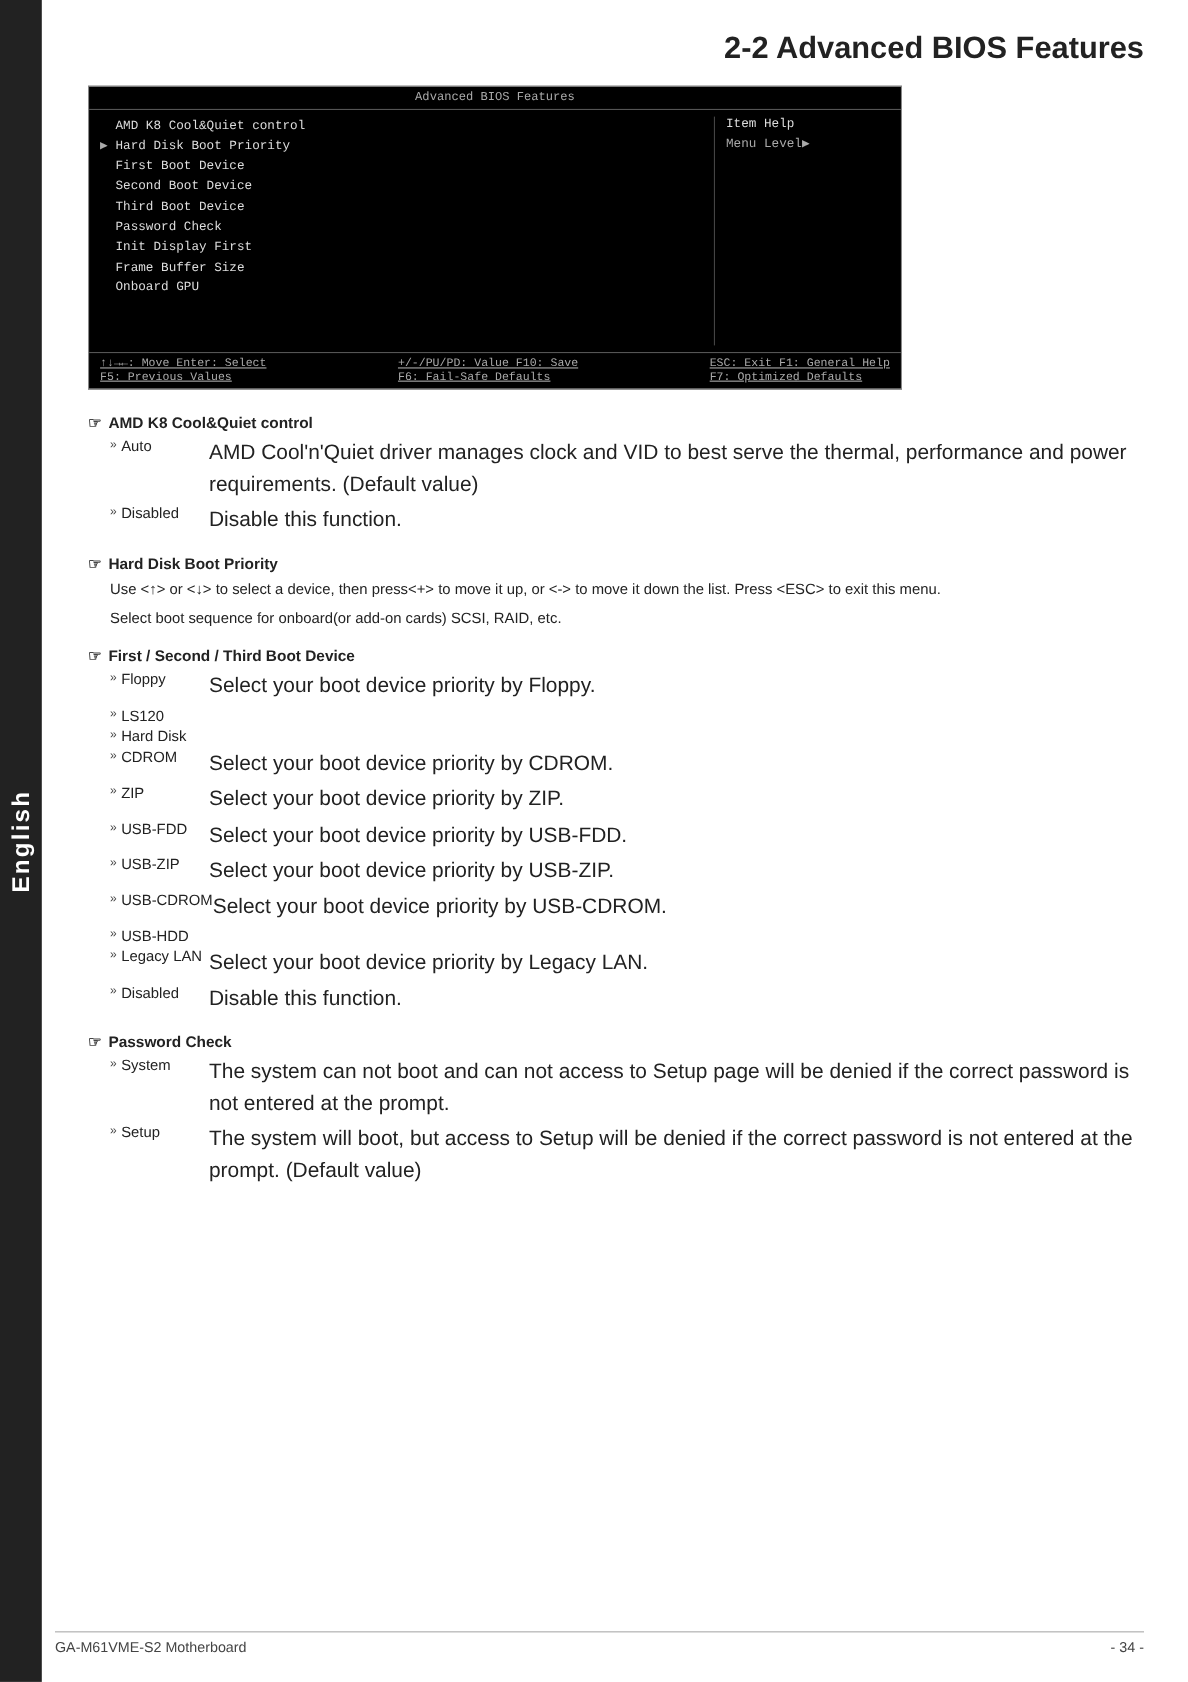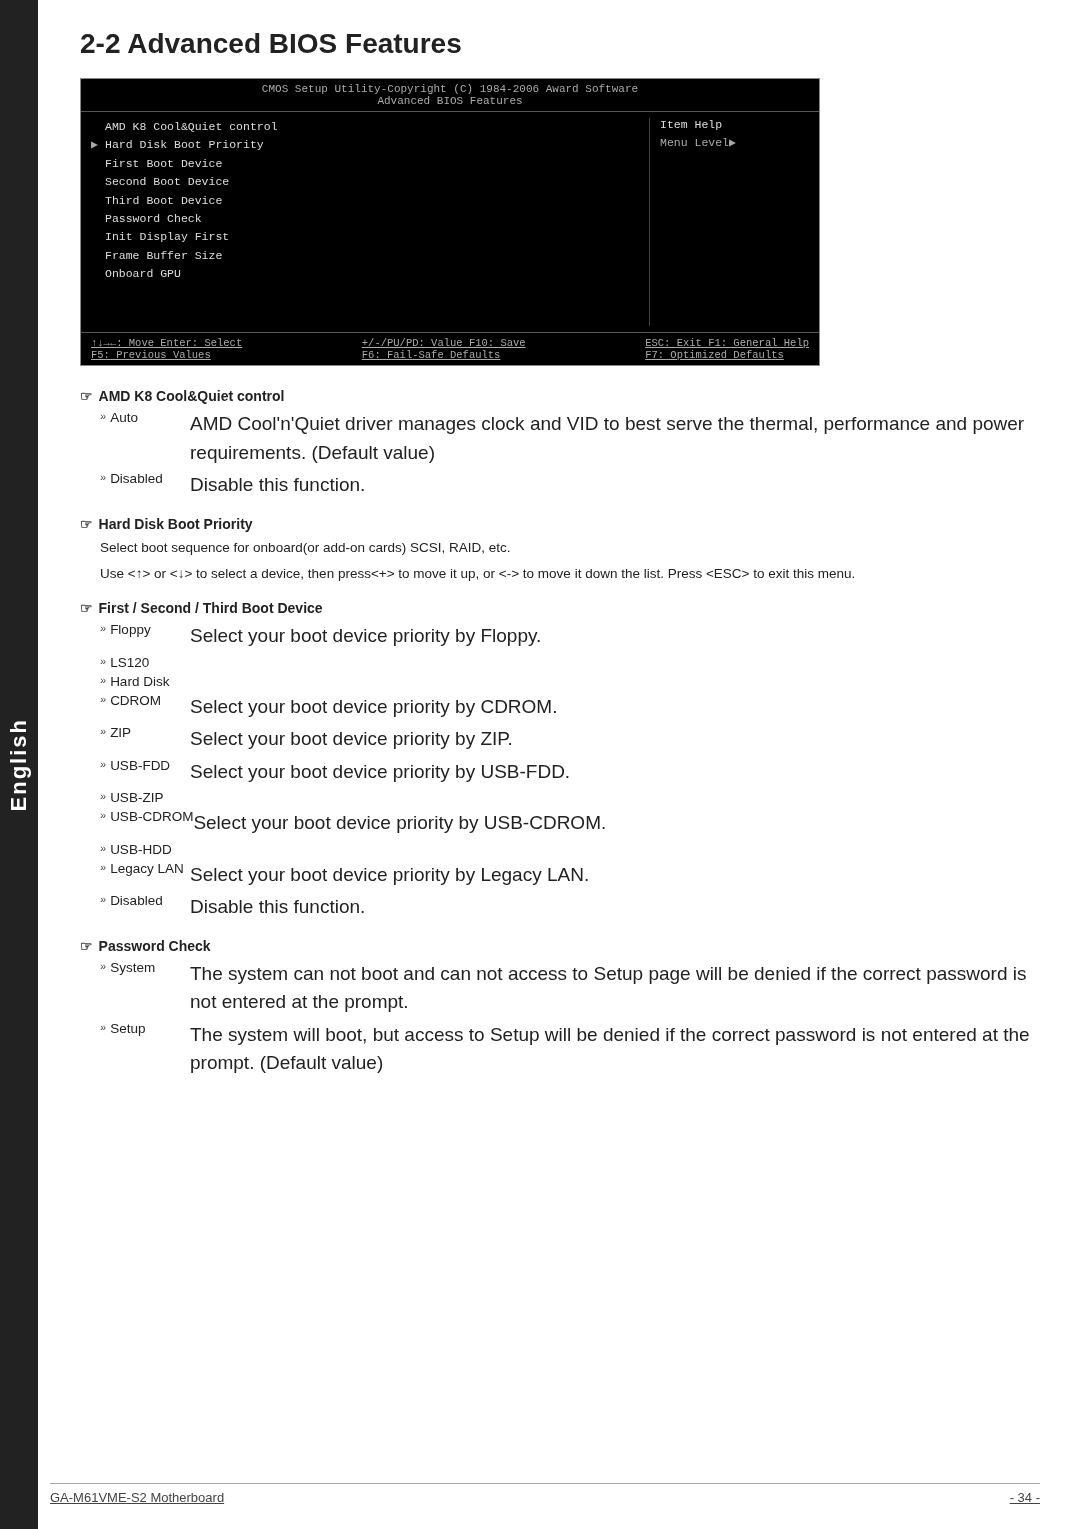--- a/index.html
+++ b/index.html
@@ -39,20 +39,21 @@
       margin-left: 50px;
       padding: 28px 40px 40px 30px;
     }
 
     
     .page-title {
       font-size: 28px;
       font-weight: bold;
       margin-bottom: 18px;
       font-family: Arial, Helvetica, sans-serif;
+      text-align: right;
     }
 
     
     .bios-box {
       border: 1px solid #888;
       background: #000;
       color: #aaa;
       font-family: 'Courier New', Courier, monospace;
       font-size: 11.5px;
       padding: 0;
@@ -168,37 +169,35 @@
       position: absolute;
       bottom: 24px;
       left: 50px;
       right: 40px;
       display: flex;
       justify-content: space-between;
       border-top: 1px solid #aaa;
       padding-top: 6px;
       font-size: 13px;
       color: #444;
-      text-decoration: underline;
     }
   </style>
 </head>
 <body>
 
 <div class="side-tab">
   <span class="side-tab-text">English</span>
 </div>
 
 <div class="main-content">
 
   <div class="page-title">2-2   Advanced BIOS Features</div>
 
   <div class="bios-box">
     <div class="bios-header">
-      <div>CMOS Setup Utility-Copyright (C) 1984-2006 Award Software</div>
       <div>Advanced BIOS Features</div>
     </div>
     <div class="bios-body">
       <div class="bios-left">
 
       <div class="bios-row">
             <span class="bios-arrow"></span>
             <span class="bios-item">AMD K8 Cool&amp;Quiet control</span>
           </div>
           <div class="bios-row">
@@ -274,22 +273,22 @@
             <span class="desc-bullet-label">Disabled</span>
           </div>
           <div class="desc-text">Disable this function.</div>
         </div>
       </div>
       <div class="section">
         <div class="section-title">
           <span class="arrow-icon">☞</span>
           <span>Hard Disk Boot Priority</span>
         </div>
+        <div class="desc-para">Use &lt;↑&gt; or &lt;↓&gt; to select a device, then press&lt;+&gt; to move it up, or &lt;-&gt; to move it down the list. Press &lt;ESC&gt; to exit this menu.</div>
         <div class="desc-para">Select boot sequence for onboard(or add-on cards) SCSI, RAID, etc.</div>
-        <div class="desc-para">Use &lt;↑&gt; or &lt;↓&gt; to select a device, then press&lt;+&gt; to move it up, or &lt;-&gt; to move it down the list. Press &lt;ESC&gt; to exit this menu.</div>
       </div>
       <div class="section">
         <div class="section-title">
           <span class="arrow-icon">☞</span>
           <span>First / Second / Third Boot Device</span>
         </div>
         <div class="desc-item">
           <div class="desc-bullet">
             <span class="dbl-arrow">»</span>
             <span class="desc-bullet-label">Floppy</span>
@@ -327,20 +326,21 @@
             <span class="dbl-arrow">»</span>
             <span class="desc-bullet-label">USB-FDD</span>
           </div>
           <div class="desc-text">Select your boot device priority by USB-FDD.</div>
         </div>
         <div class="desc-item">
           <div class="desc-bullet">
             <span class="dbl-arrow">»</span>
             <span class="desc-bullet-label">USB-ZIP</span>
           </div>
+          <div class="desc-text">Select your boot device priority by USB-ZIP.</div>
         </div>
         <div class="desc-item">
           <div class="desc-bullet">
             <span class="dbl-arrow">»</span>
             <span class="desc-bullet-label">USB-CDROM</span>
           </div>
           <div class="desc-text">Select your boot device priority by USB-CDROM.</div>
         </div>
         <div class="desc-item">
           <div class="desc-bullet">

